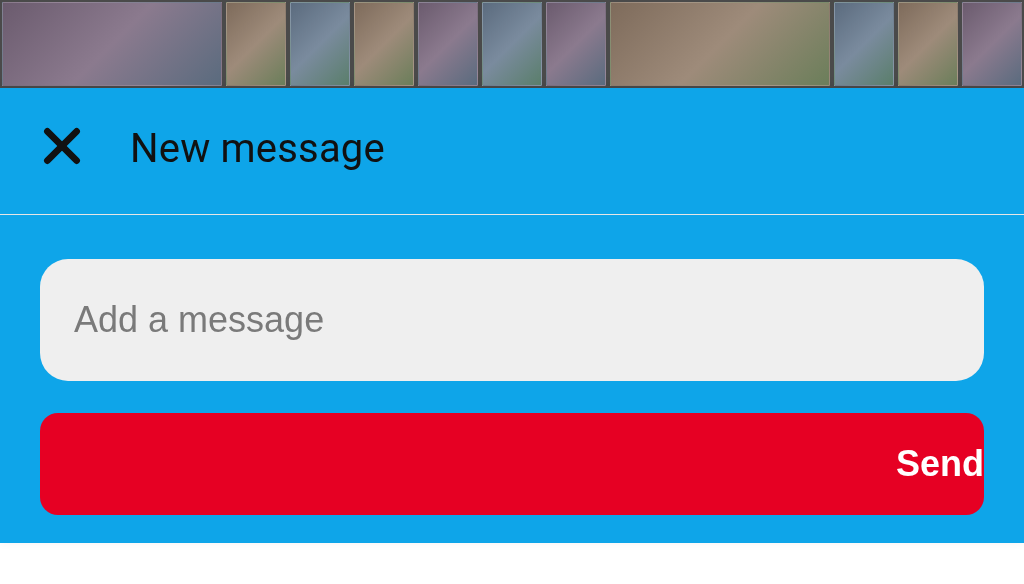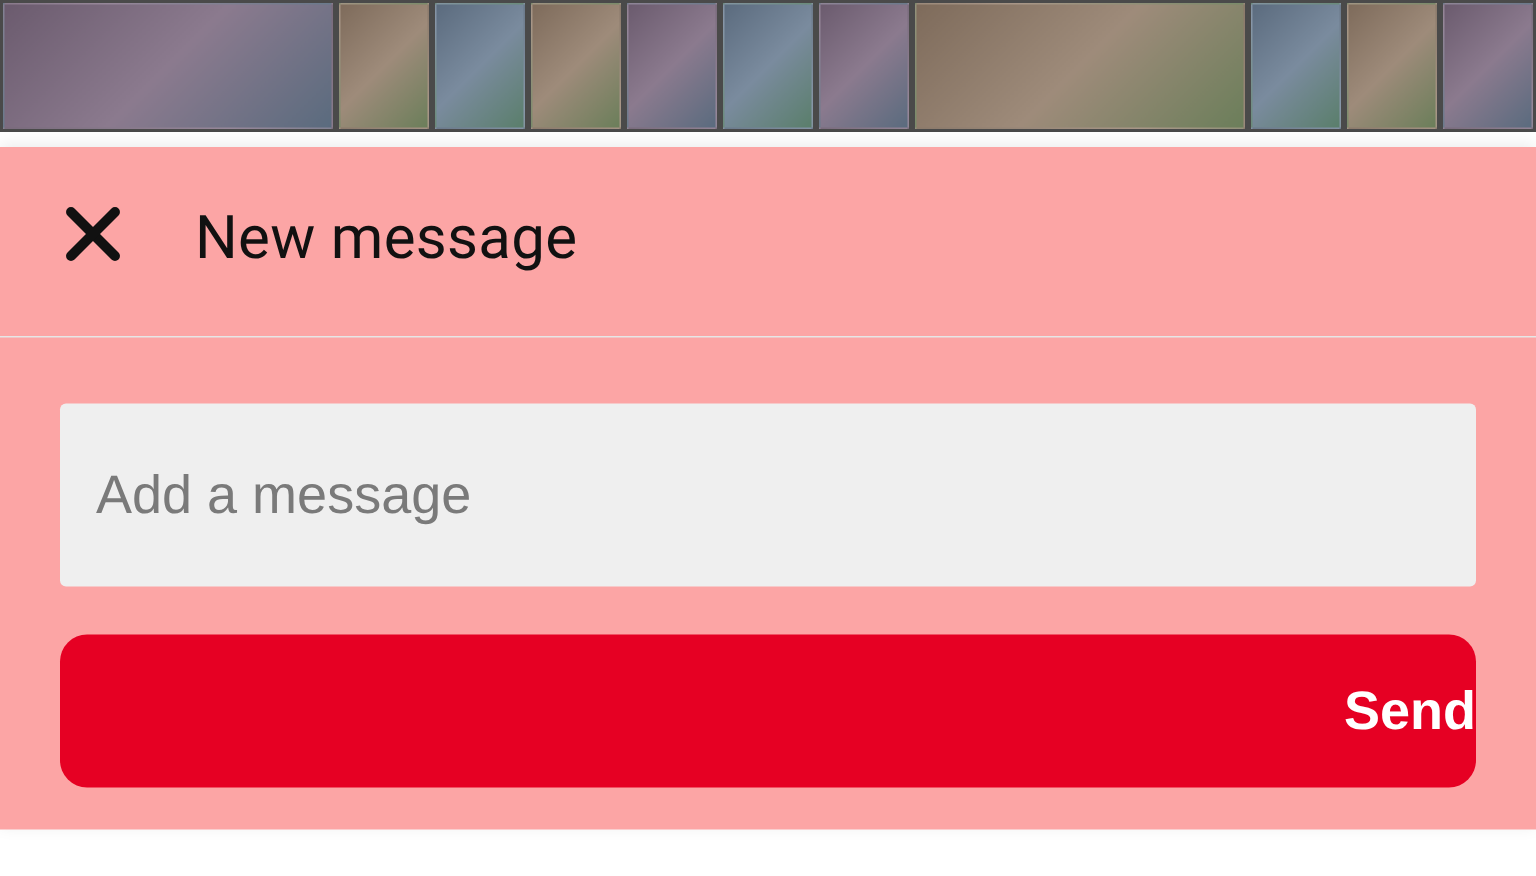--- a/index.html
+++ b/index.html
@@ -29,23 +29,22 @@
       background: linear-gradient(135deg, #7e6b5b, #9e8b7a, #6b7e5a);
     }
     .collage-tile:nth-child(3n) {
       background: linear-gradient(135deg, #5b6b7e, #7a8b9e, #5a7e6b);
     }
     .collage-tile.narrow { flex-basis: 60px; flex-grow: 0.5; }
     .collage-tile.wide { flex-basis: 220px; flex-grow: 1.5; }
 
     .panel {
       width: 100%;
-      background: #fca5a5;
+      background: #0ea5e9;
       box-shadow: 0 -2px 10px rgba(0,0,0,0.08);
-      margin-top: 10px;
     }
 
     .panel-header {
       display: flex;
       align-items: center;
       padding: 36px 36px 42px 36px;
       border-bottom: 1px solid #e6e6e6;
     }
     .close-btn {
       width: 48px;
@@ -65,22 +64,22 @@
       letter-spacing: 0.2px;
     }
 
     .panel-body {
       padding: 44px 40px 28px 40px;
     }
     .msg-input {
       width: 100%;
       background: #efefef;
       border: none;
-      border-radius: 4px;
-      padding: 40px 24px;
+      border-radius: 28px;
+      padding: 40px 34px;
       font-size: 36px;
       font-weight: 500;
       color: #333;
       outline: none;
     }
     .msg-input::placeholder {
       color: #7a7a7a;
       font-weight: 500;
     }
 

